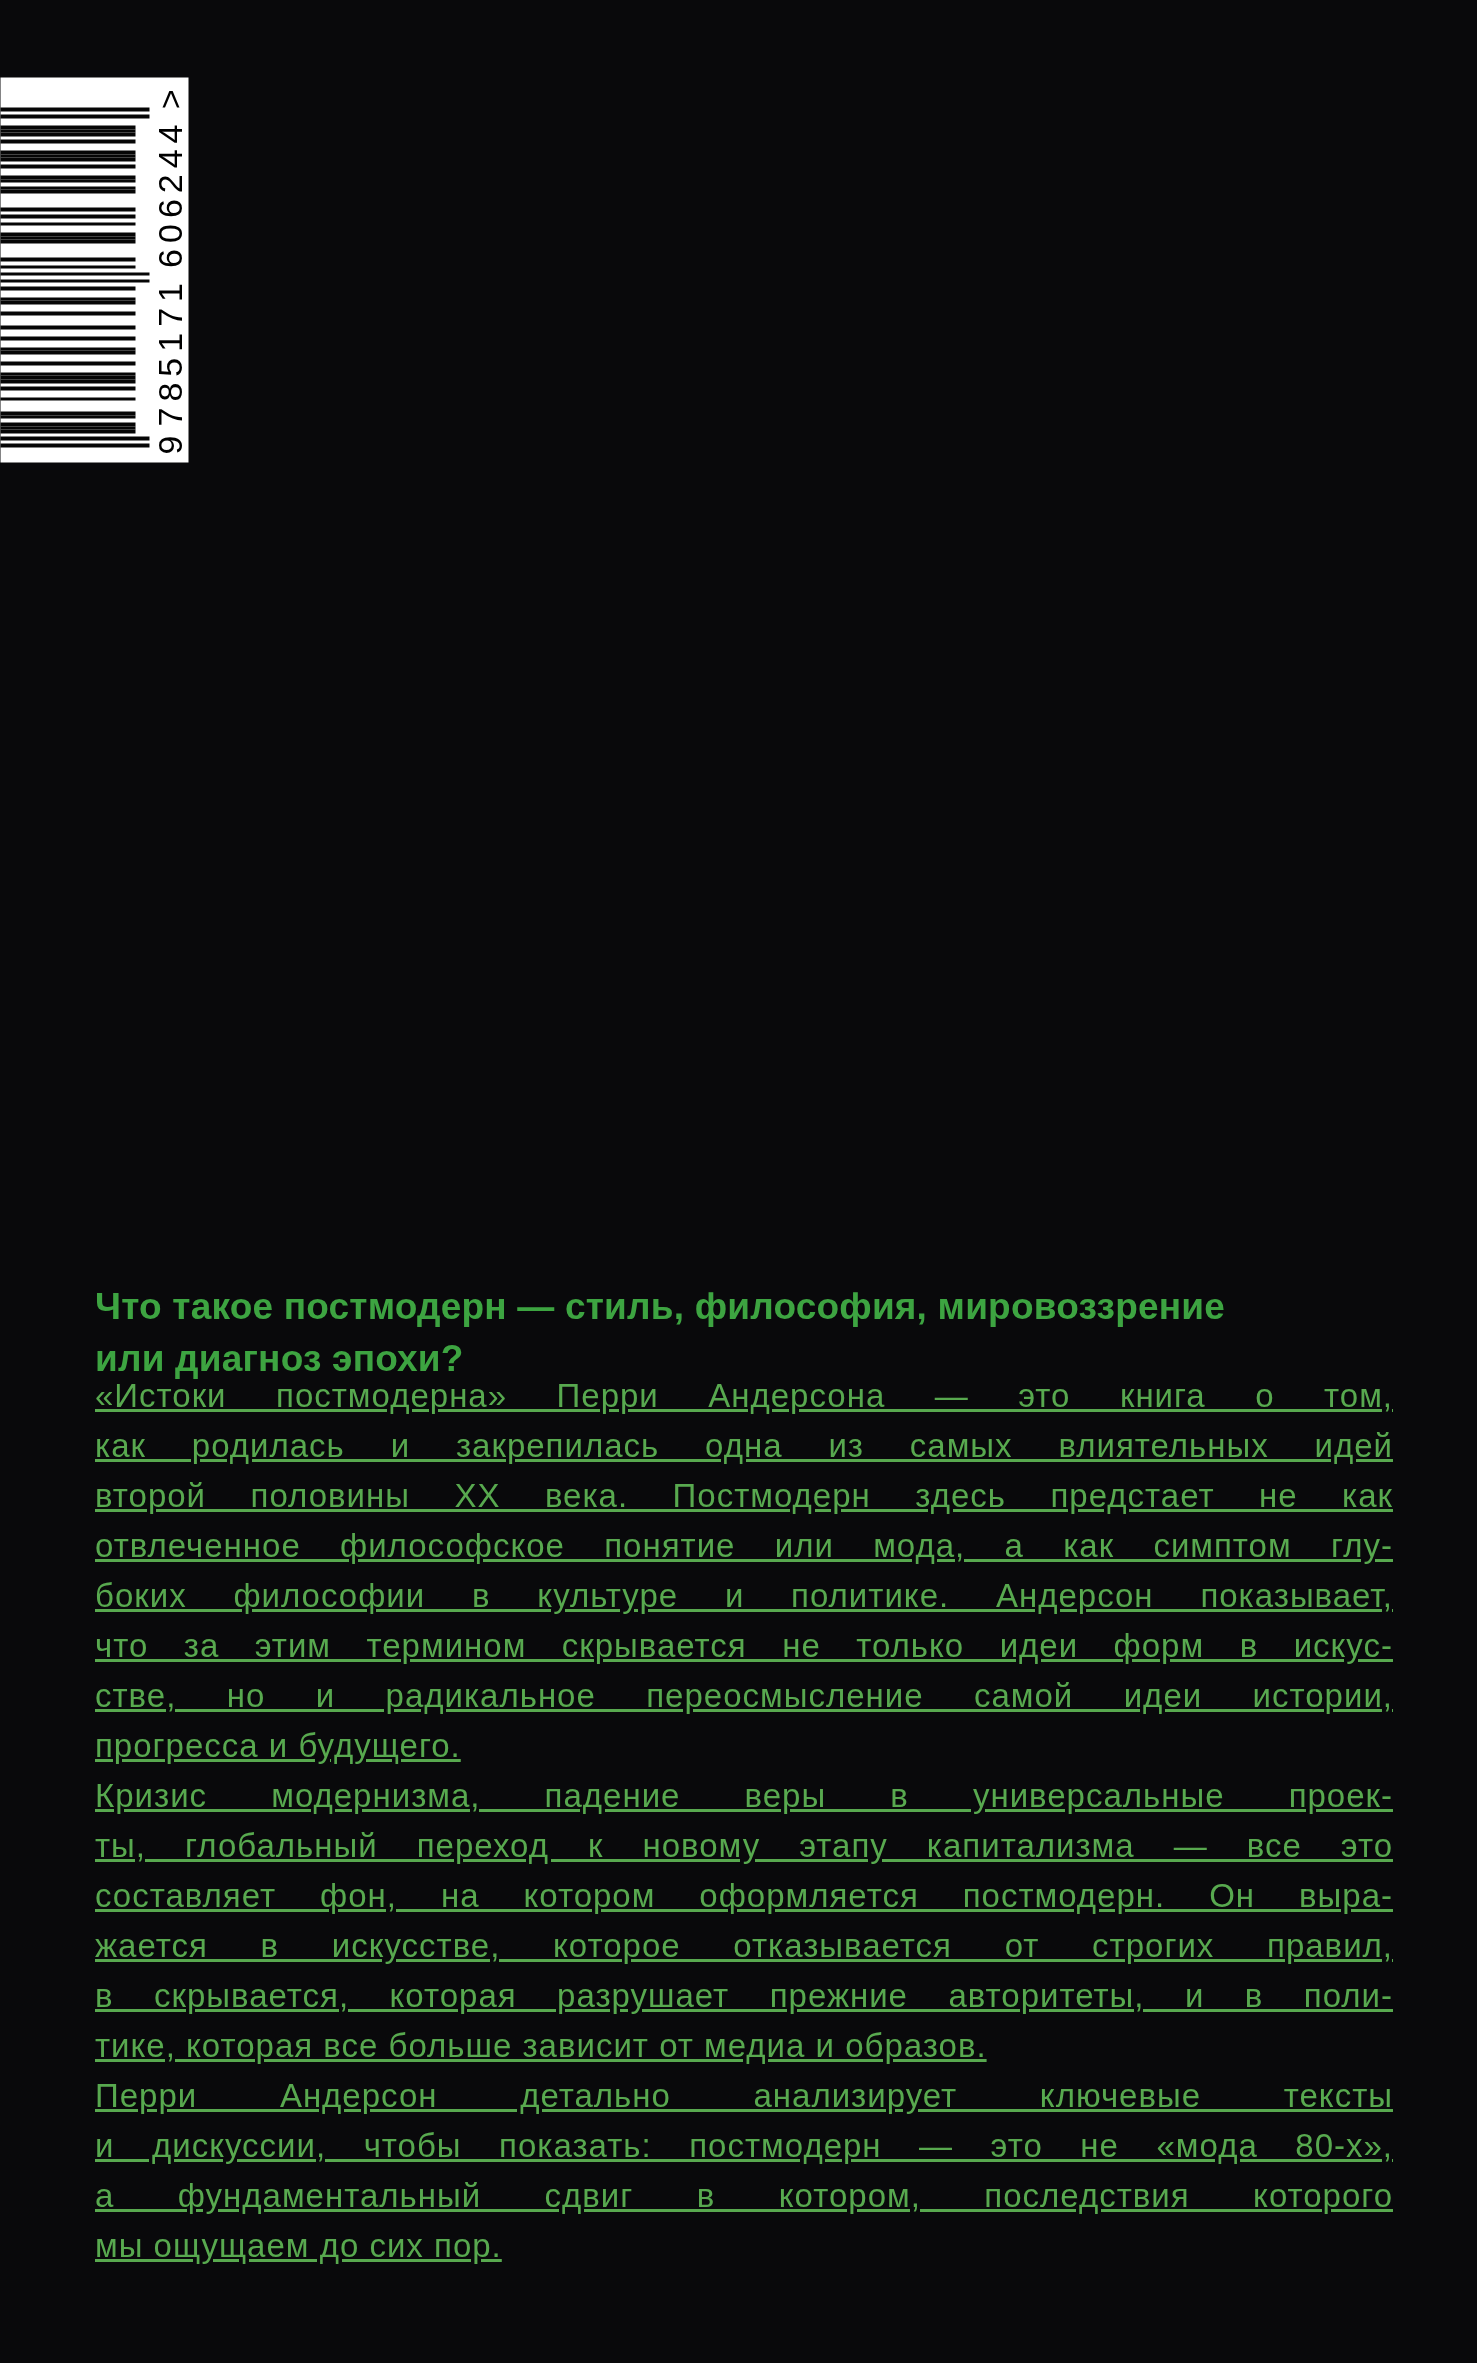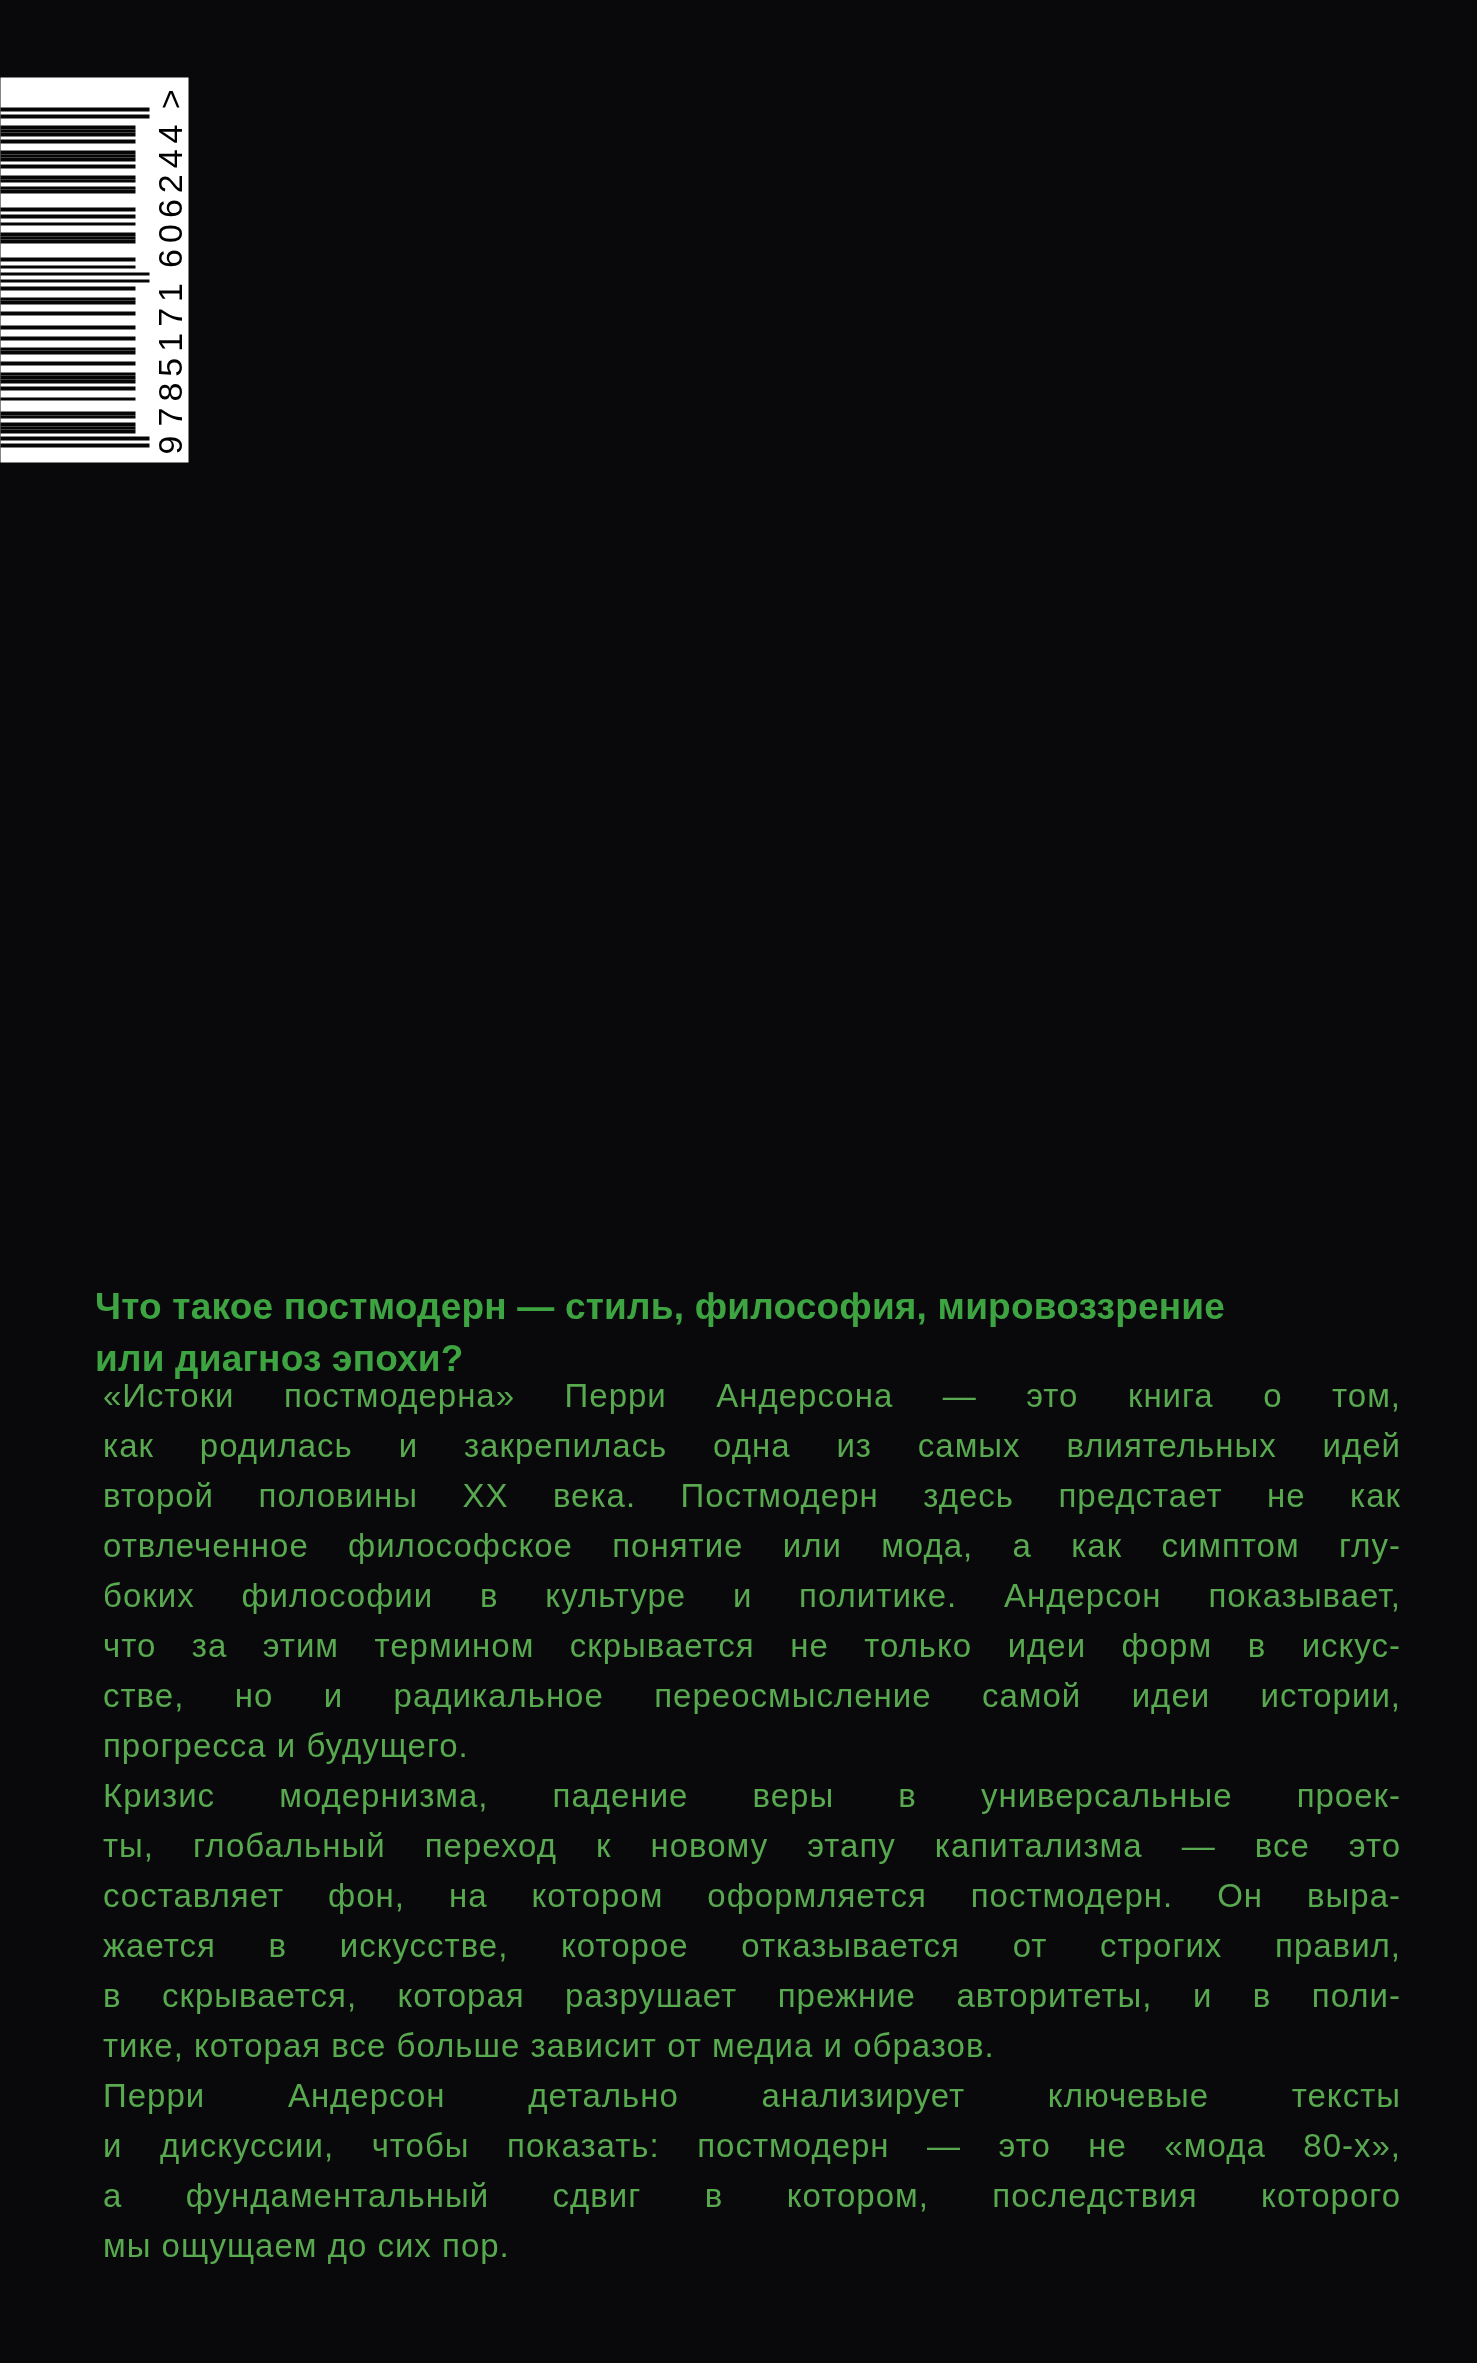--- a/index.html
+++ b/index.html
@@ -34,22 +34,22 @@
   .digits .grp{letter-spacing:6px;}
 
   
   .textblock{position:absolute;left:95px;top:0;width:1298px;}
   .heading{
     position:absolute;top:1281px;left:0;width:100%;margin:0;
     font-size:37px;font-weight:700;color:#3da441;letter-spacing:.2px;
   }
   .hline{display:block;height:52px;line-height:52px;}
   .bodytext{
-    position:absolute;top:1371px;left:8px;width:100%;
-    font-size:33px;font-weight:400;color:#58a94f;letter-spacing:1px;
+    position:absolute;top:1371px;left:0;width:100%;
+    font-size:33px;font-weight:400;color:#58a94f;letter-spacing:1px;text-decoration:underline;
   }
   .bline{
     height:50px;line-height:50px;
     text-align:justify;text-align-last:justify;
     text-justify:inter-word;
     white-space:nowrap;overflow:visible;
   }
   .bline.last{text-align-last:left;}
 </style>
 </head>

